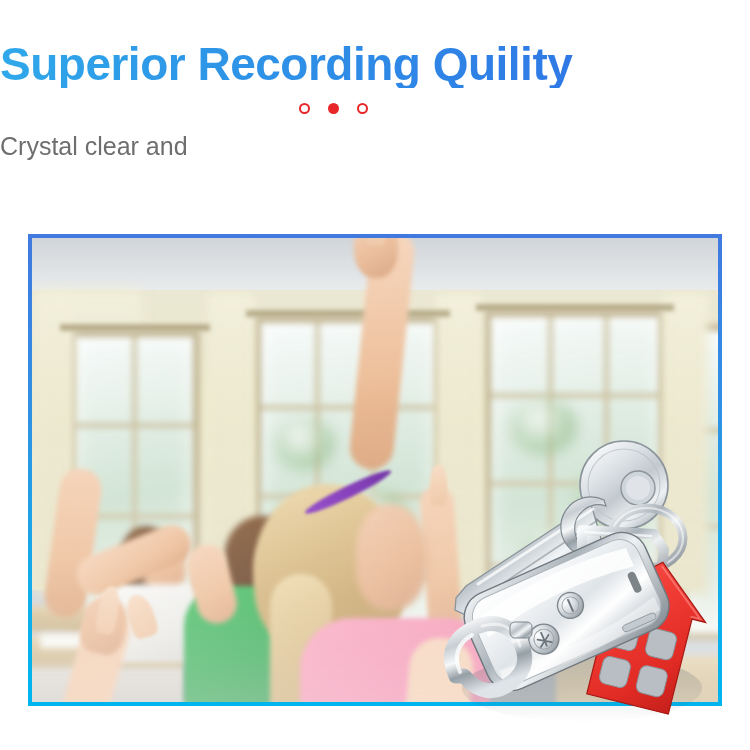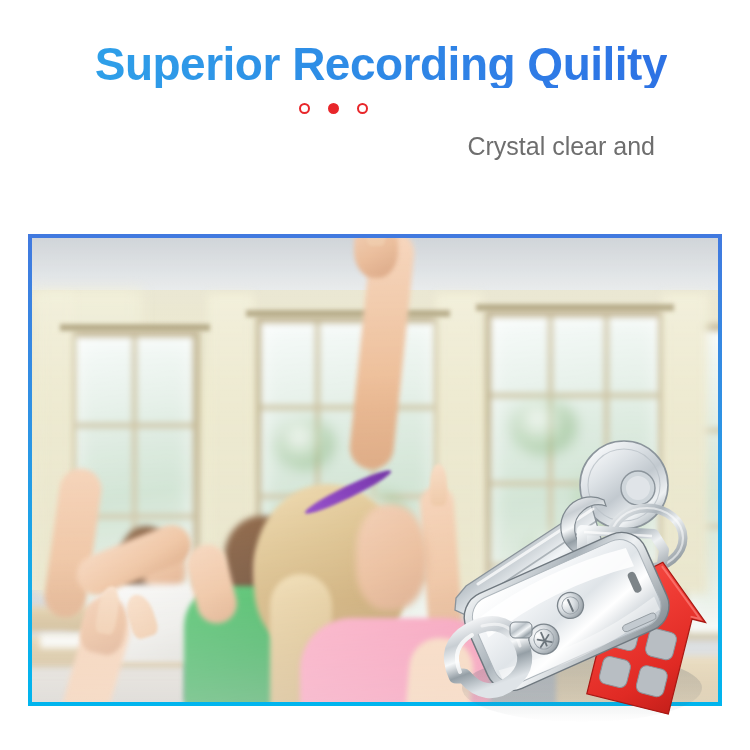--- a/index.html
+++ b/index.html
@@ -12,21 +12,21 @@
     background: #ffffff;
     font-family: "Liberation Sans", sans-serif;
     overflow: hidden;
     position: relative;
   }
 
   
   .header {
     width: 667px;
     padding-top: 40px;
-    text-align: right;
+    text-align: left;
     box-sizing: border-box;
   }
 
   .headline {
     font-size: 46px;
     font-weight: bold;
     letter-spacing: -0.5px;
     line-height: 1.05;
     margin: 0;
     background: linear-gradient(90deg, #2FA8EA 0%, #2E9BE8 22%, #2E8AE6 55%, #2F7BE6 82%, #2D72E4 100%);

